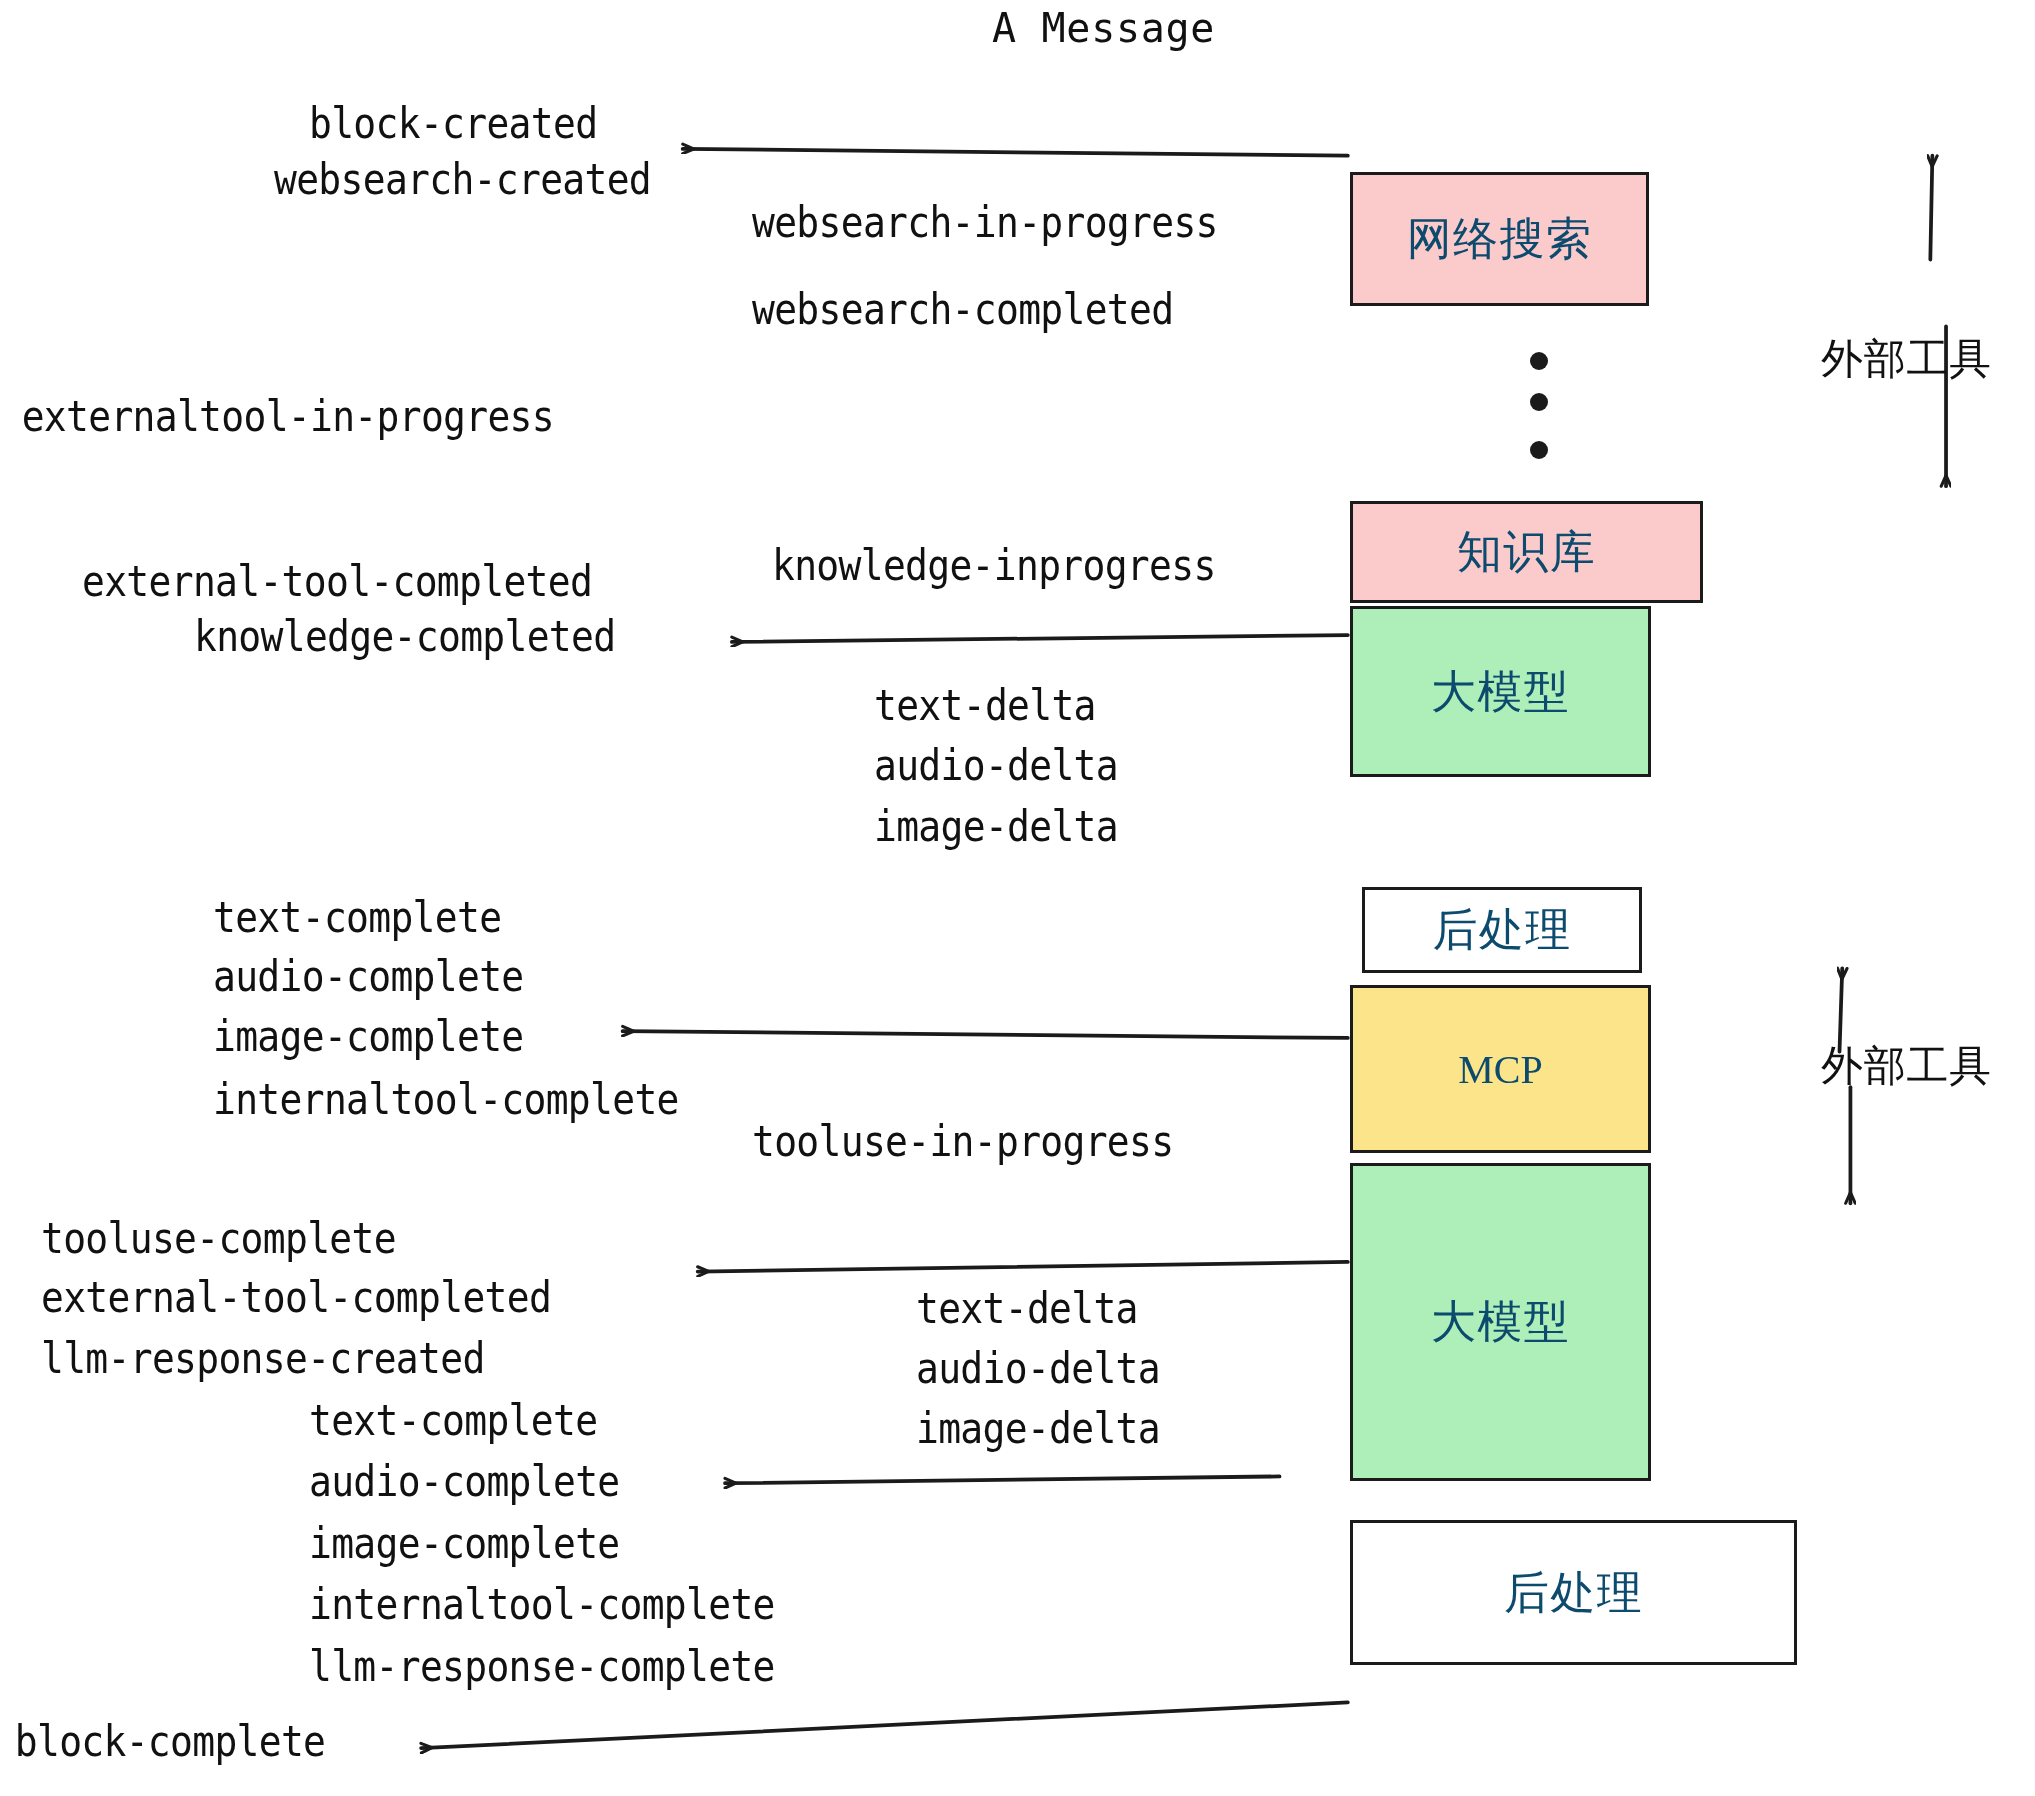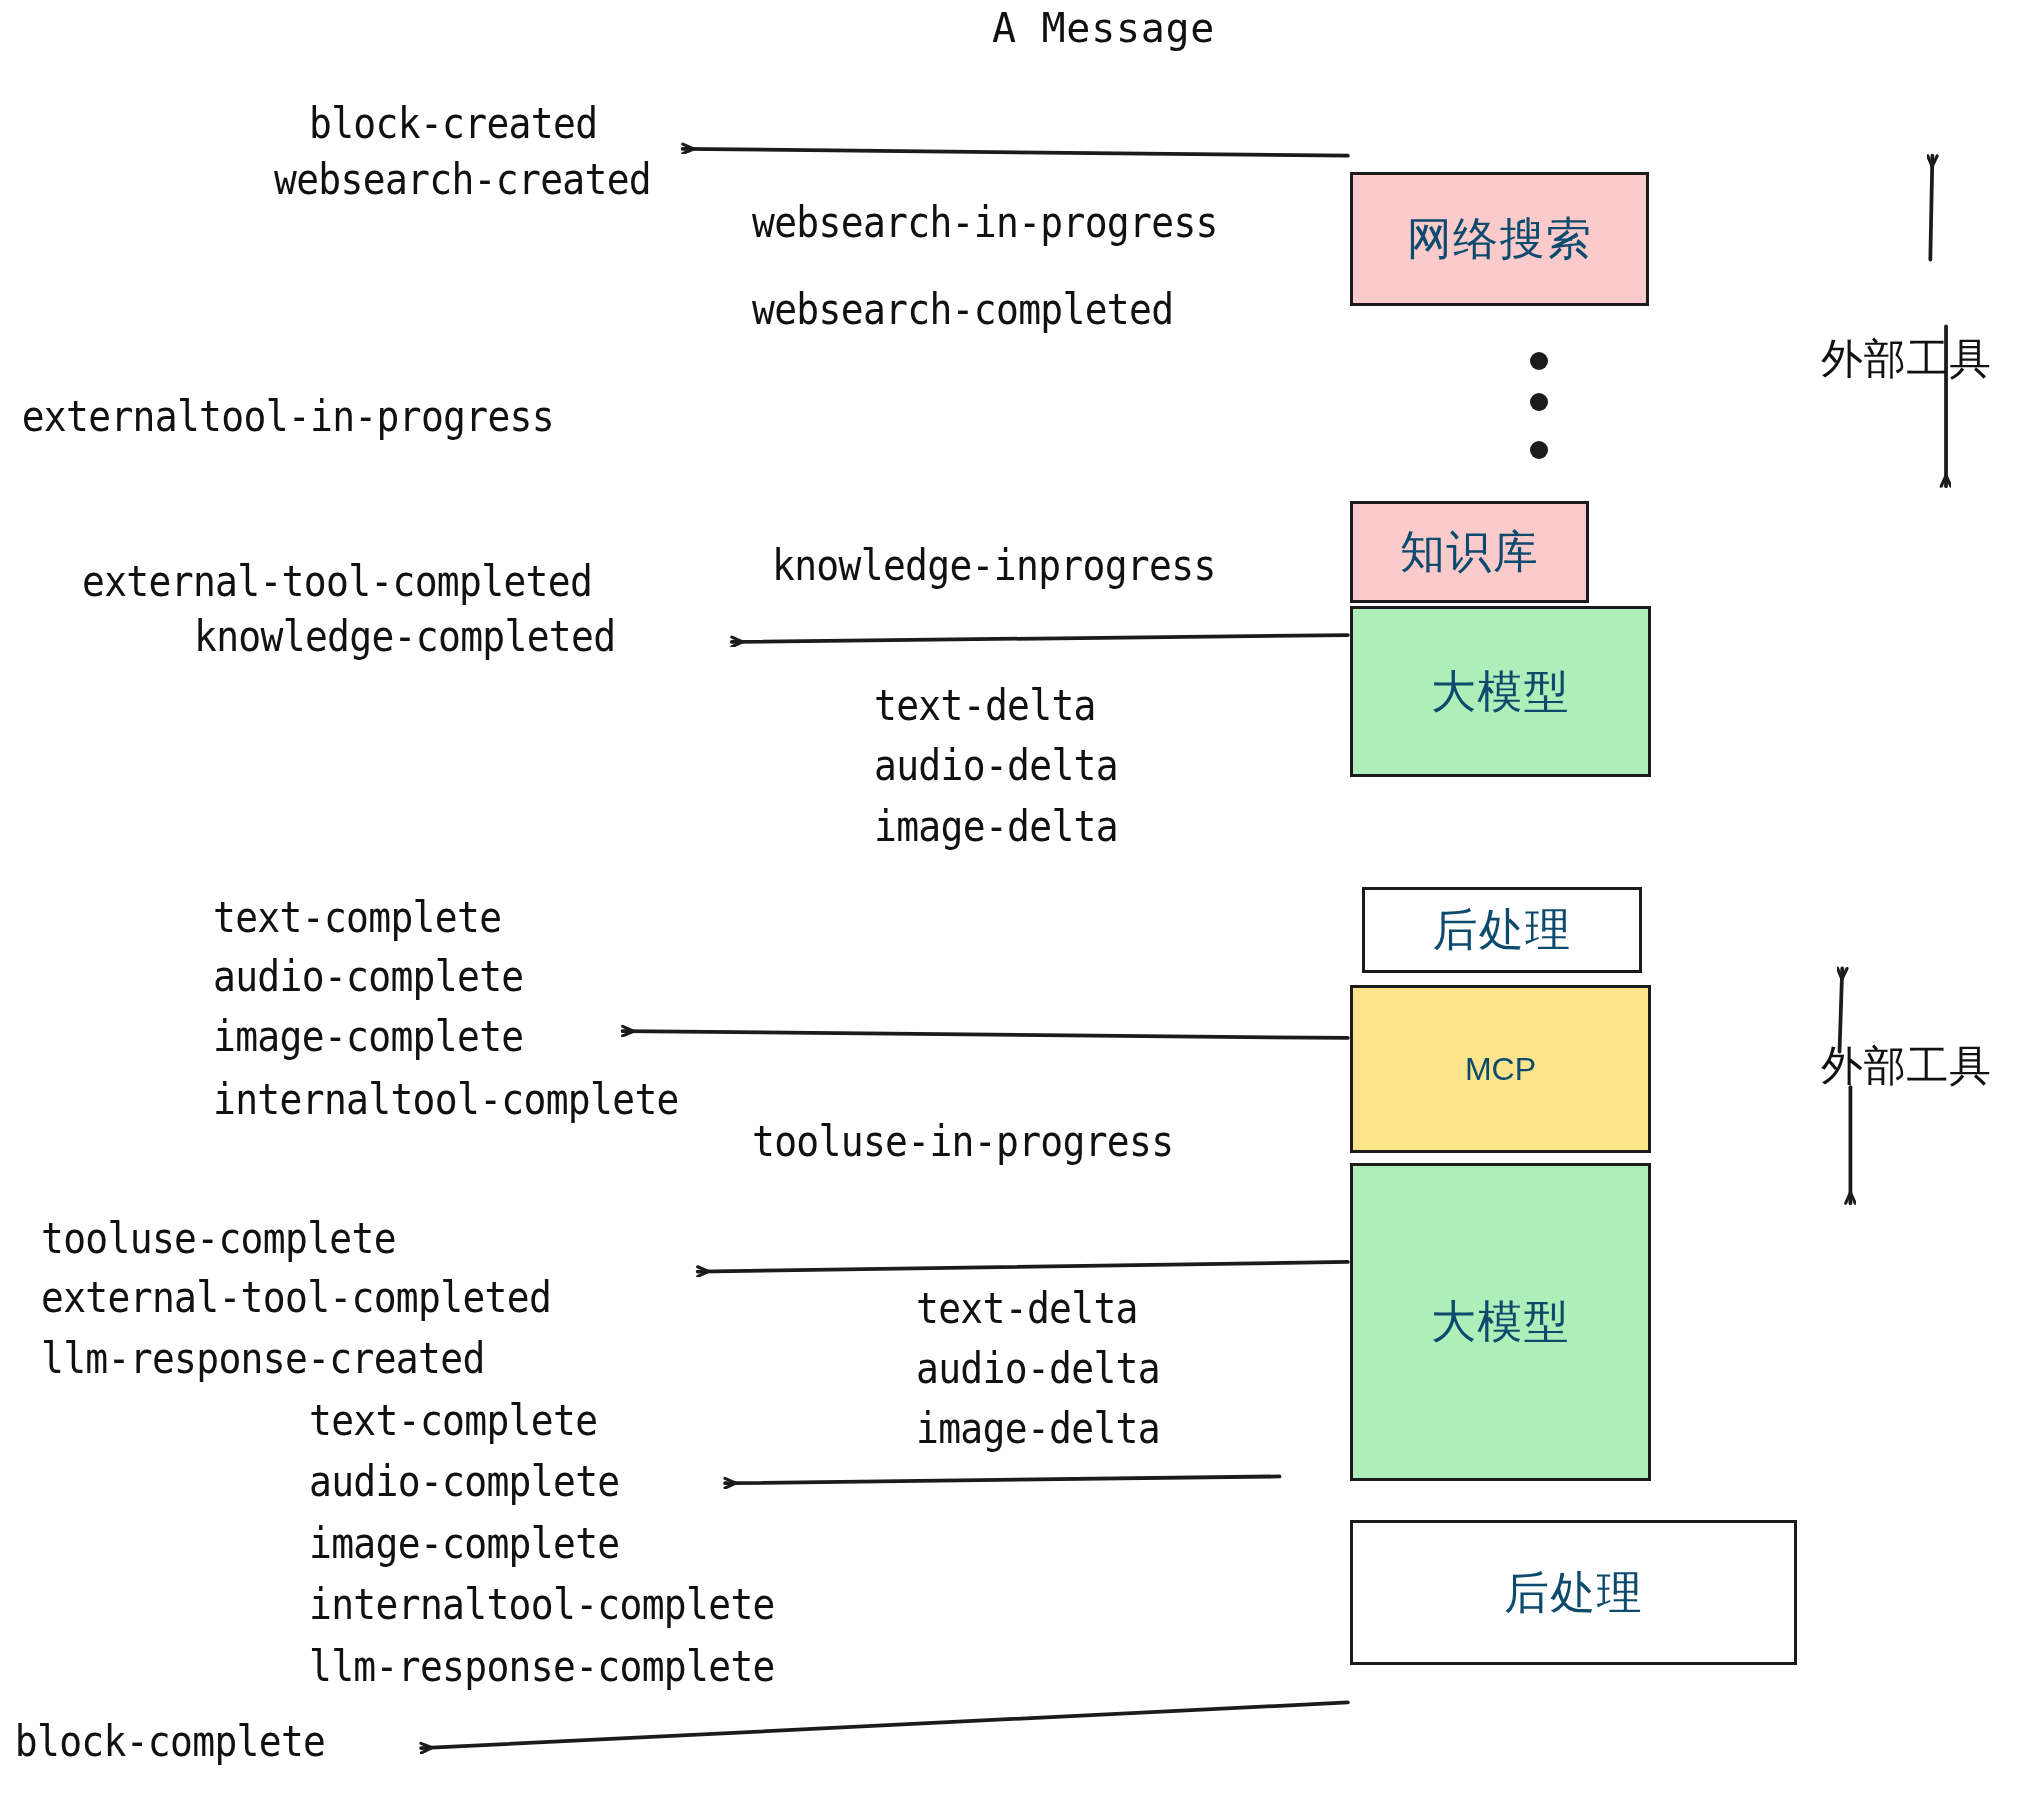--- a/index.html
+++ b/index.html
@@ -14,22 +14,22 @@
        transform:scale(1,1.12);transform-origin:left top;}
 
   .title{position:absolute;white-space:pre;color:#111;
        font-family:"DejaVu Sans Mono","Liberation Mono",monospace;
        font-size:40px;line-height:1;letter-spacing:0.7px;}
 
   .box{position:absolute;border:3.4px solid #1b1b1b;box-sizing:border-box;
        display:flex;align-items:center;justify-content:center;}
   .box span{font-family:"DejaVu Sans","Liberation Sans",sans-serif;
             font-size:45px;color:#0c4a6e;letter-spacing:1.4px;}
-  .box.mcp span{font-family:Liberation Sans, sans-serif;
-            font-size:32px;letter-spacing:0px;}
+  .box.mcp span{font-family:Liberation Serif, serif;
+            font-size:40px;letter-spacing:0px;}
 
   .side-label{position:absolute;white-space:pre;color:#111;
        font-family:"DejaVu Sans","Liberation Sans",sans-serif;
        font-size:42px;line-height:1;letter-spacing:0.7px;}
 
   .dot{position:absolute;width:18px;height:18px;border-radius:50%;background:#1b1b1b;}
 </style>
 </head>
 <body>
 
@@ -54,21 +54,21 @@
         <line x1="2838" y1="478" x2="2838" y2="712" marker-end="url(#ah)"></line>
         <line x1="2682" y1="1540" x2="2686" y2="1418" marker-end="url(#ah)"></line>
         <line x1="2698" y1="1592" x2="2698" y2="1762" marker-end="url(#ah)"></line>
       </g>
   </svg>
 
   <div id="boxes-host">
       <div class="box" style="left: 1342px; top: 172px; width: 299px; height: 134px; background: rgb(251, 203, 203);">
         <span>网络搜索</span>
       </div>
-      <div class="box" style="left: 1342px; top: 501px; width: 239px; height: 102px; background: rgb(251, 203, 203);">
+      <div class="box" style="left: 1342px; top: 501px; width: 353px; height: 102px; background: rgb(251, 203, 203);">
         <span>知识库</span>
       </div>
       <div class="box" style="left: 1342px; top: 606px; width: 301px; height: 171px; background: rgb(174, 238, 184);">
         <span>大模型</span>
       </div>
       <div class="box" style="left: 1354px; top: 887px; width: 280px; height: 86px; background: rgb(255, 255, 255);">
         <span>后处理</span>
       </div>
       <div class="box mcp" style="left: 1342px; top: 985px; width: 301px; height: 168px; background: rgb(251, 228, 138);">
         <span>MCP</span>

